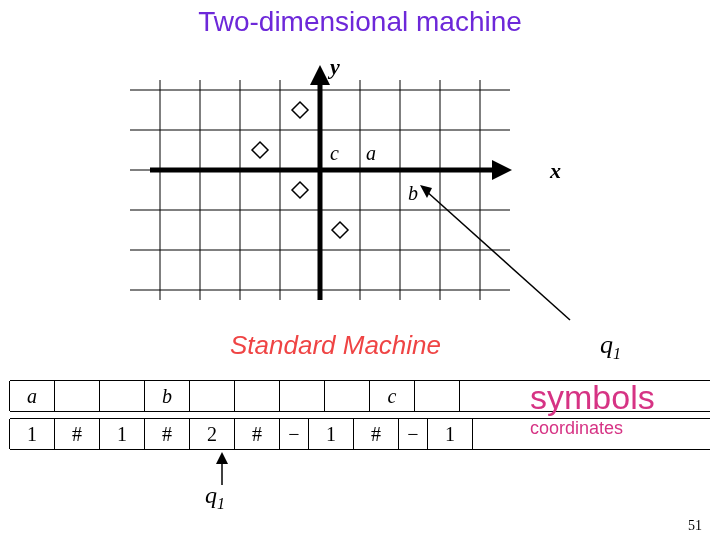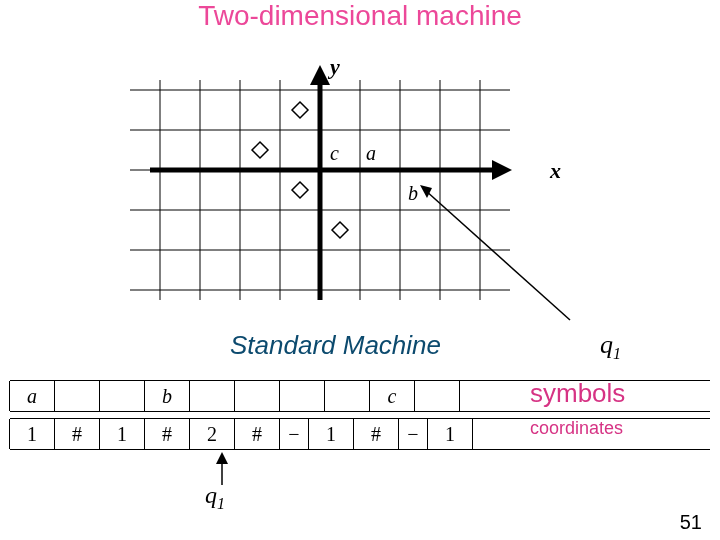--- a/index.html
+++ b/index.html
@@ -7,35 +7,36 @@
     padding: 0;
     width: 720px;
     height: 540px;
     font-family: "Comic Sans MS", cursive, sans-serif;
     background: #fff;
     position: relative;
   }
   .title {
     text-align: center;
     font-size: 28px;
-    color: #ec4899;
+    color: #6d28d9;
+    margin-top: 6px;
   }
   .grid-area {
     position: absolute;
     left: 130px;
     top: 60px;
     width: 380px;
     height: 260px;
   }
   .subtitle {
     position: absolute;
     left: 230px;
     top: 330px;
     font-size: 26px;
-    color: #0c4a6e;
+    color: #ef4444;
     font-style: italic;
   }
   .q1-top {
     position: absolute;
     left: 600px;
     top: 330px;
     font-family: "Times New Roman", serif;
     font-style: italic;
     font-size: 26px;
   }
@@ -62,21 +63,21 @@
     font-family: "Times New Roman", serif;
     font-size: 20px;
     margin-left: -1px;
   }
   .tape-row .cell.sym { font-style: italic; }
   .tape-row .cell.narrow { width: 28px; }
   .symbols-label {
     position: absolute;
     left: 530px;
     top: 378px;
-    font-size: 26px;
+    font-size: 34px;
     color: #d63384;
   }
   .coords-label {
     position: absolute;
     left: 530px;
     top: 418px;
     font-size: 18px;
     color: #d63384;
   }
   .q1-bot {
@@ -84,22 +85,22 @@
     left: 205px;
     top: 482px;
     font-family: "Times New Roman", serif;
     font-style: italic;
     font-size: 24px;
   }
   .page-num {
     position: absolute;
     right: 18px;
     bottom: 6px;
-    font-family: Liberation Sans, sans-serif;
-    font-size: 20px;
+    font-family: Liberation Serif, serif;
+    font-size: 14px;
     color: #000;
   }
   svg text {
     font-family: "Times New Roman", serif;
     font-style: italic;
   }
 </style>
 </head>
 <body>
 

